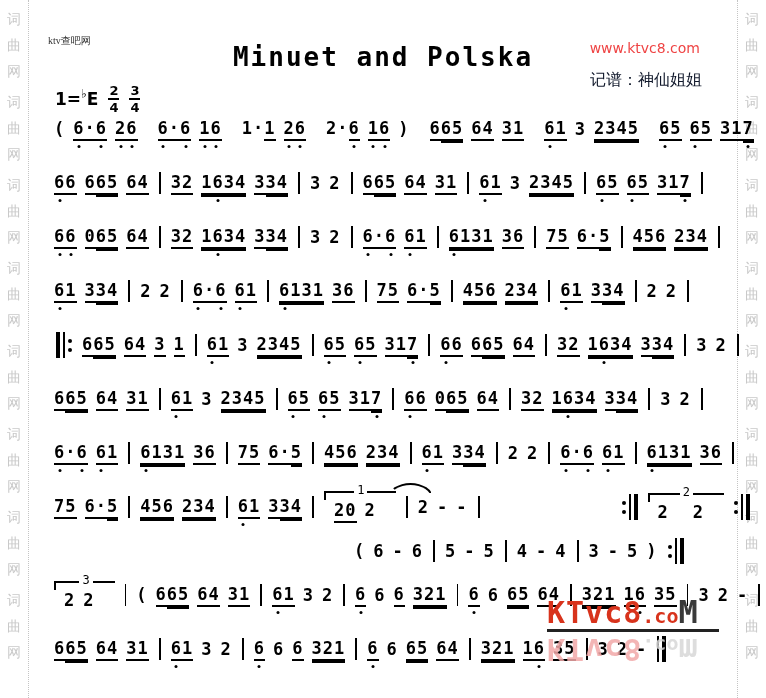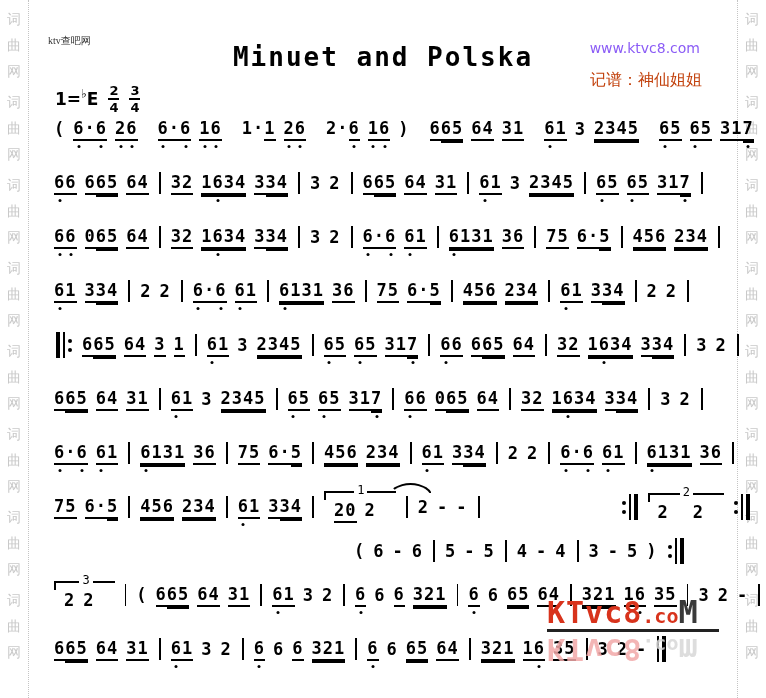--- a/index.html
+++ b/index.html
@@ -14,23 +14,23 @@
       padding-top:6px;box-sizing:border-box;z-index:1}
   .wm.left{left:0;border-right:1px dotted #c4c4c4}
   .wm.right{right:0;border-left:1px dotted #c4c4c4}
   .wm .grp-wm{margin-bottom:5px}
   .wm .grp-wm span{display:block;line-height:26px}
   
   .site-left{position:absolute;left:48px;top:34px;font-size:10px;color:#333;
              font-family:Liberation Serif, serif;z-index:3}
   .title{position:absolute;left:60px;right:60px;top:42px;text-align:center;
          font-size:26px;font-weight:bold;letter-spacing:2px;z-index:2}
-  .site-right{position:absolute;right:66px;top:40px;font-size:14px;color:#8b5cf6;
+  .site-right{position:absolute;right:66px;top:40px;font-size:14px;color:#ef4444;
               font-family:"DejaVu Sans",sans-serif;z-index:3}
-  .transcriber{position:absolute;right:64px;top:70px;font-size:16px;color:#c2410c;
+  .transcriber{position:absolute;right:64px;top:70px;font-size:16px;color:#0f172a;
                font-family:"DejaVu Sans",sans-serif;z-index:3}
   .keyline{position:absolute;left:55px;top:84px;font-size:17px;font-weight:bold;
            font-family:"DejaVu Sans",sans-serif;z-index:3;display:flex;align-items:center}
   .keyline .flat{font-size:12px;vertical-align:super;position:relative;top:-5px}
   .frac{display:inline-flex;flex-direction:column;align-items:center;line-height:1;
         font-size:13px;font-weight:bold;margin-left:10px}
   .frac .fnum{border-bottom:2px solid #000;padding:0 1px 1px}
   .frac .fden{padding-top:1px}
   
   #score{position:absolute;left:0;top:102px;right:0;z-index:2}

